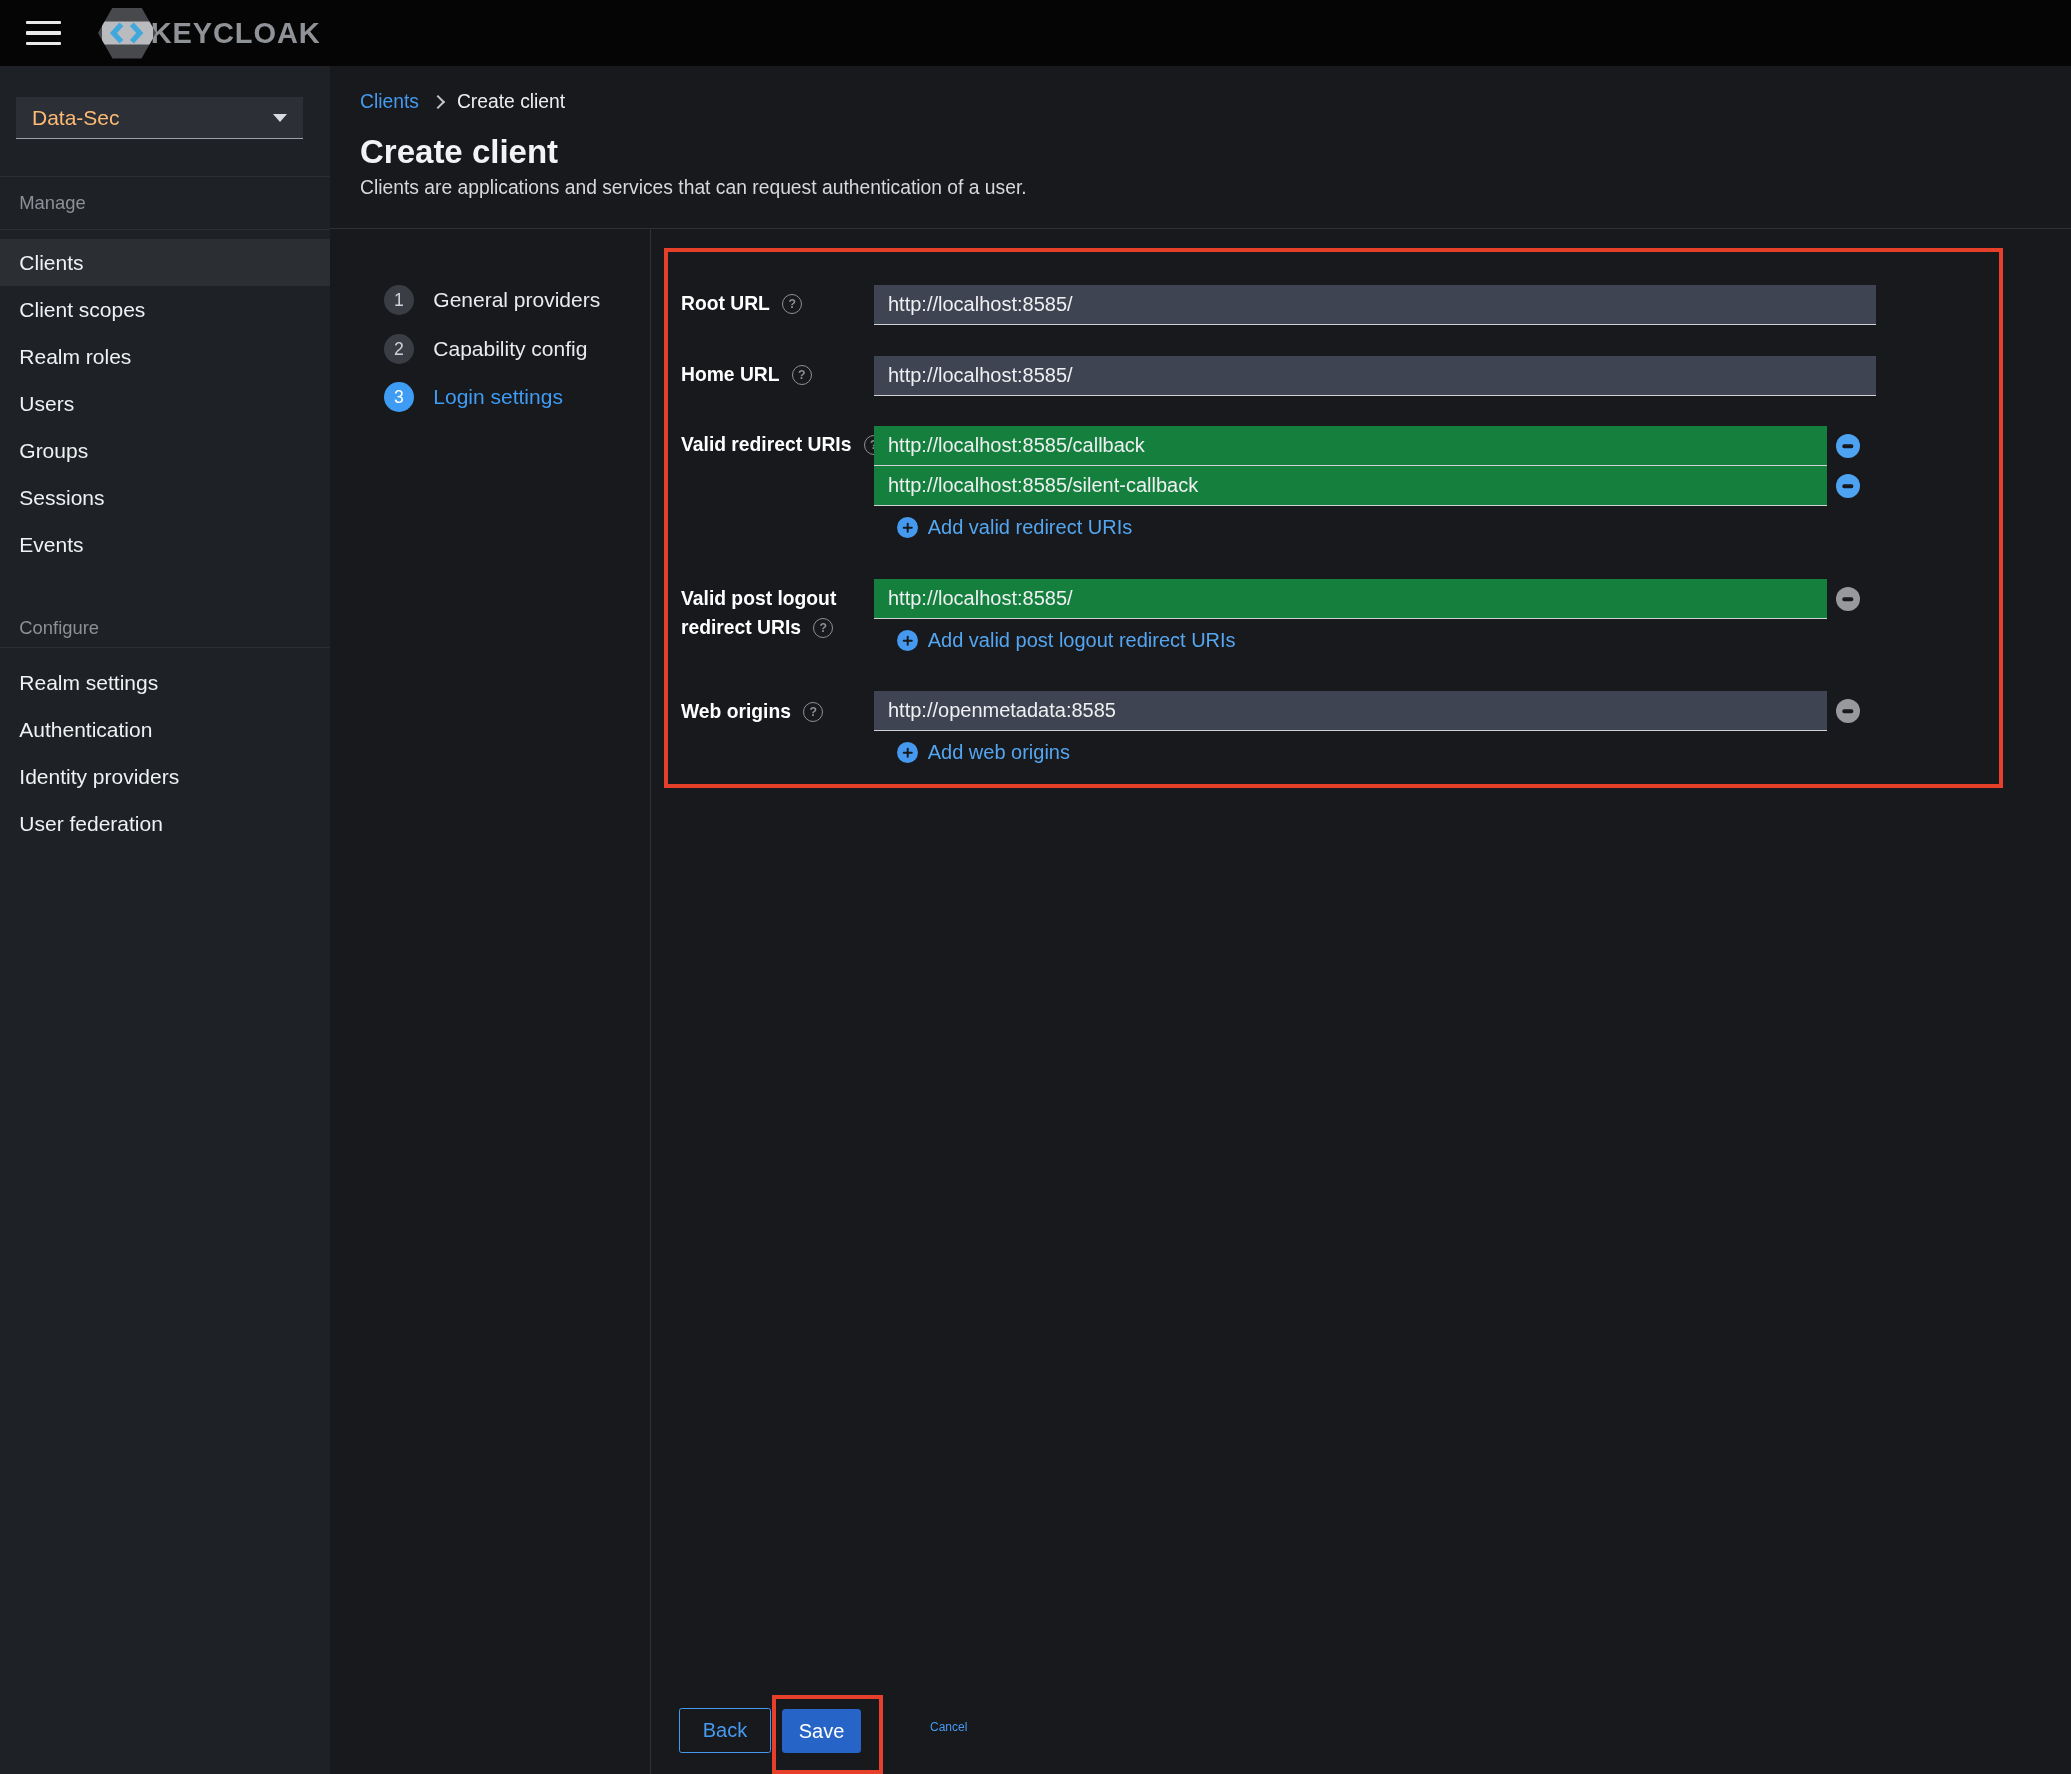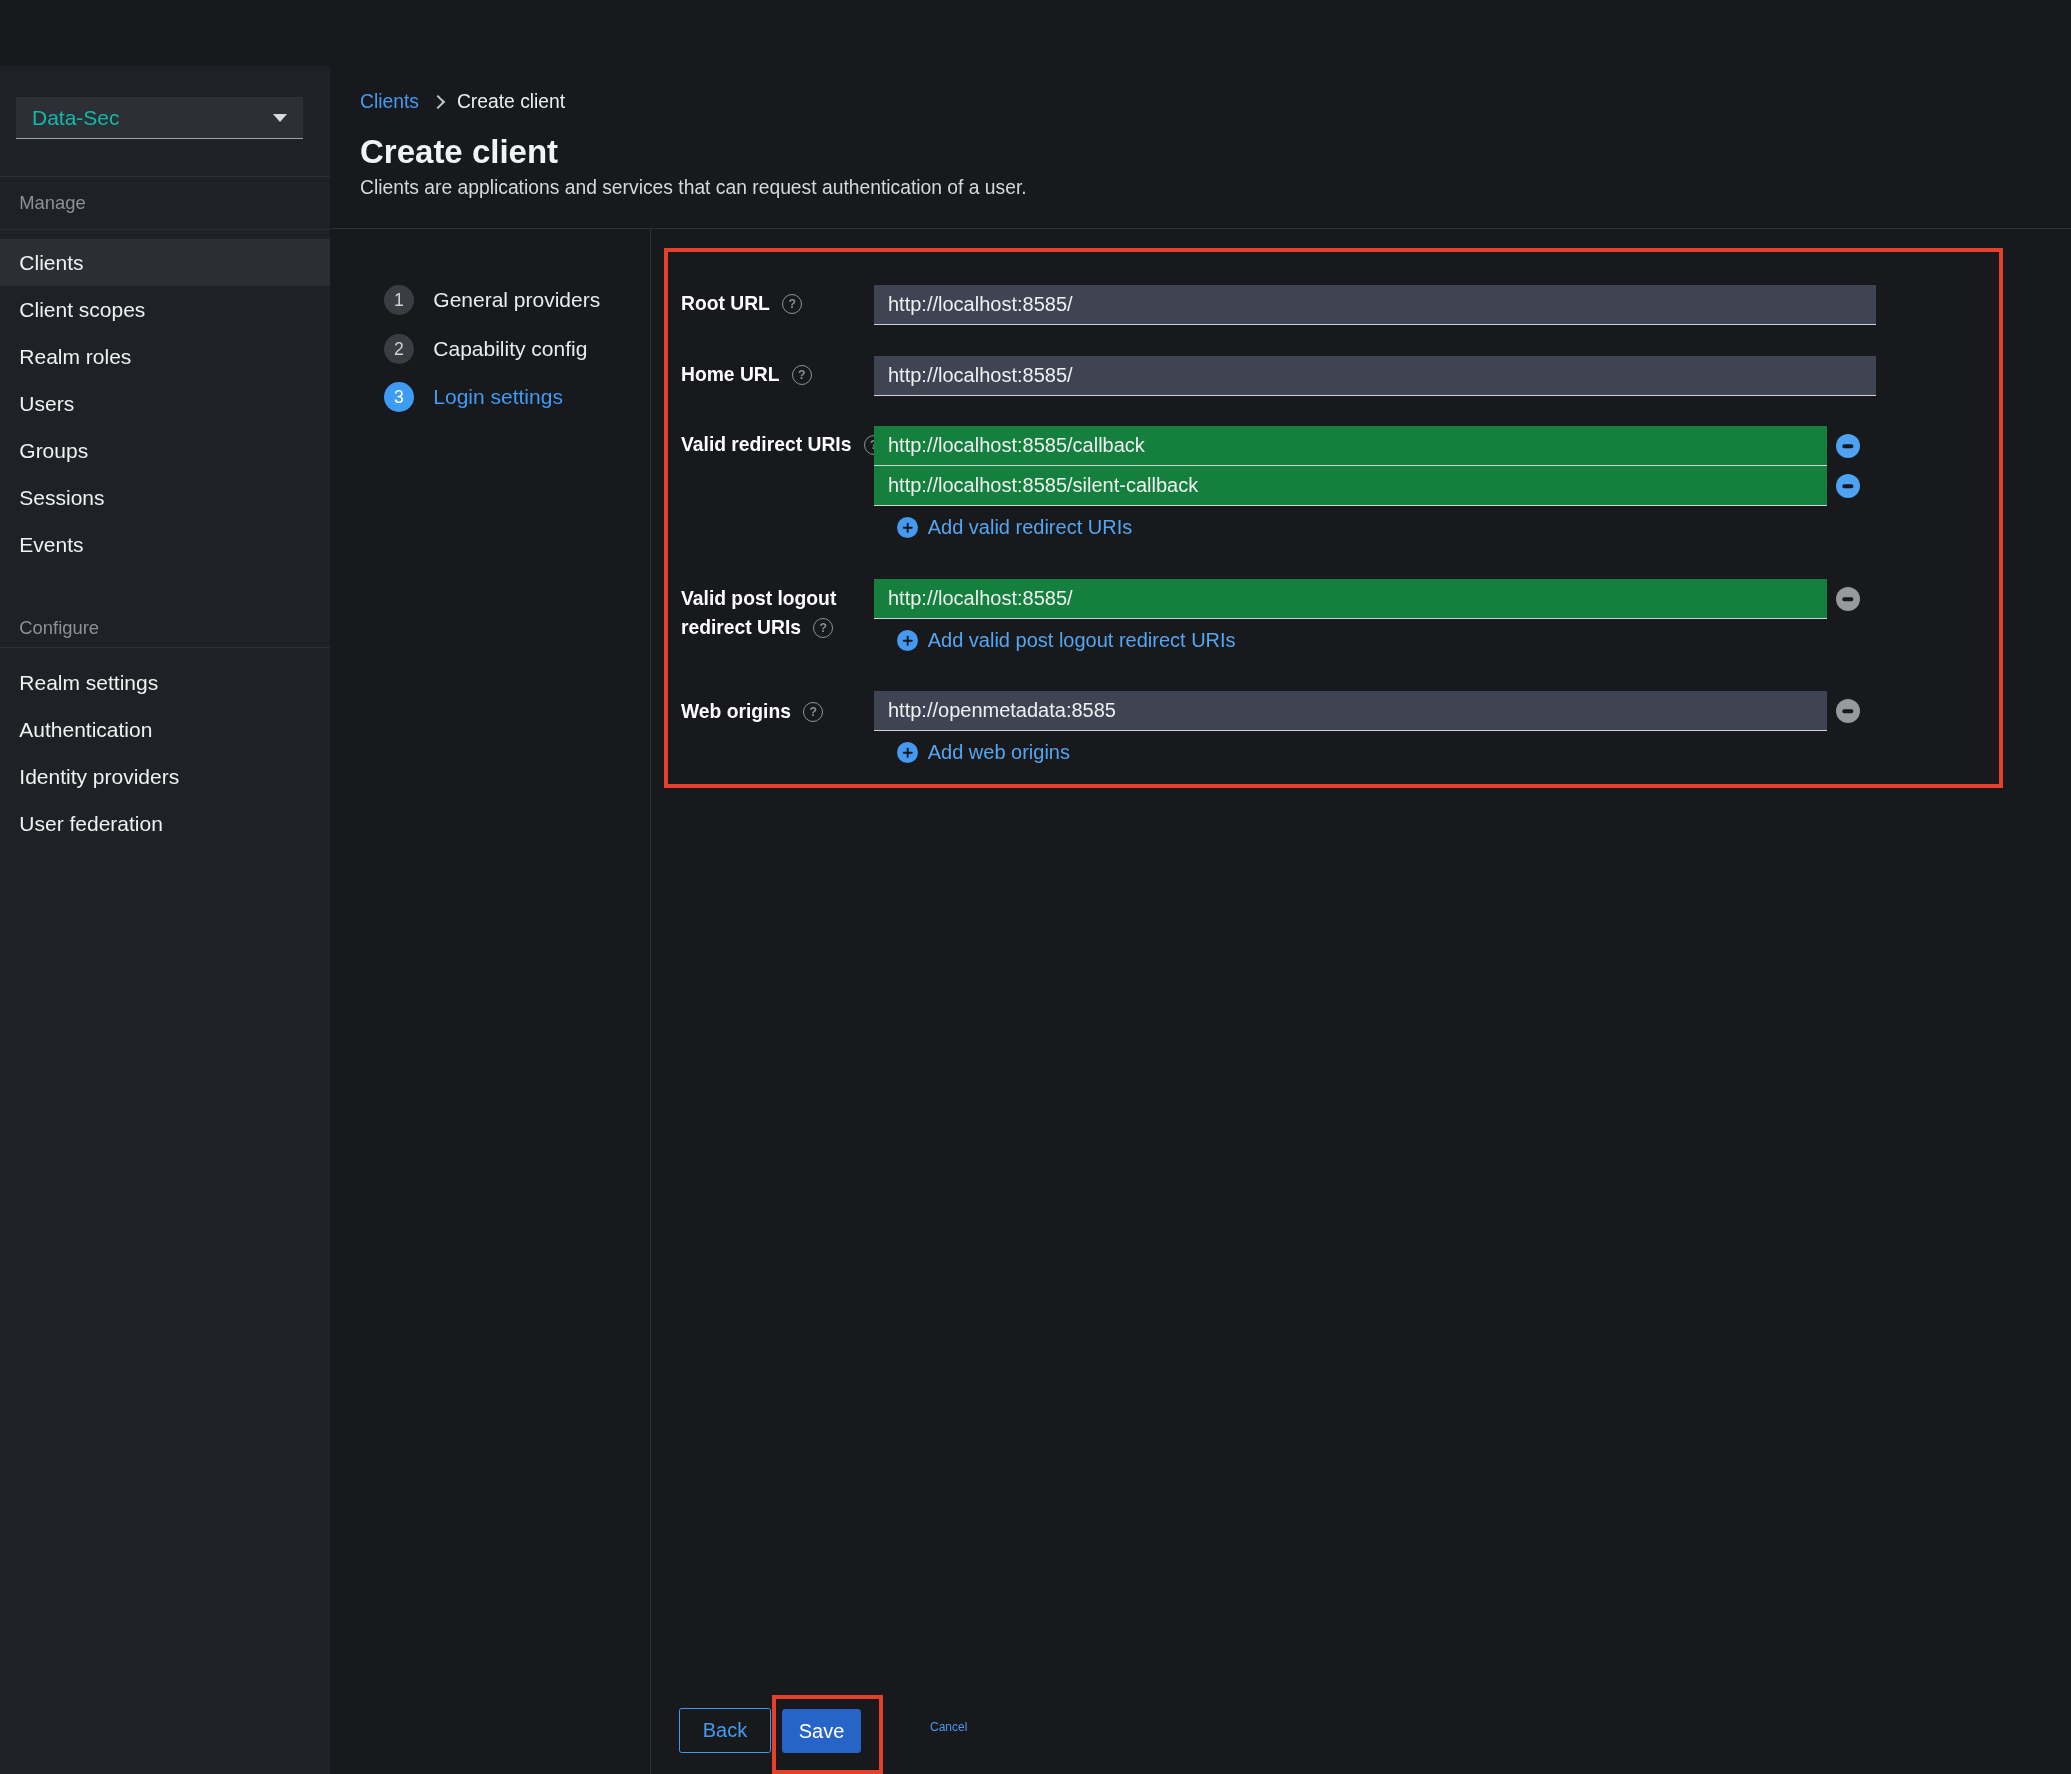--- a/index.html
+++ b/index.html
@@ -17,21 +17,21 @@
        clip-path:polygon(25% 0,75% 0,100% 50%,75% 100%,25% 100%,0 50%);}
   .hex .band{position:absolute;left:3.5px;right:3.5px;top:50%;height:23px;transform:translateY(-50%);
              background:#b9bbbe;display:flex;align-items:center;justify-content:center;gap:3.5px;}
   .wordmark{font-size:29px;font-weight:bold;color:#8f9296;letter-spacing:0.9px;margin-left:-5.3px;}
 
   
   .sidebar{position:absolute;left:0;top:66px;width:330px;bottom:0;background:#1e2125;}
   .realm-select{position:absolute;left:16px;top:31px;width:287px;height:42px;background:#2c3036;
                 border-bottom:0.9px solid #9da0a4;display:flex;align-items:center;
                 justify-content:space-between;padding:0 16px;box-sizing:border-box;
-                font-size:21px;color:#14b8a6;cursor:pointer;}
+                font-size:21px;color:#fdba74;cursor:pointer;}
   .caret-down{width:0;height:0;border-left:7px solid transparent;border-right:7px solid transparent;
               border-top:8px solid #d9dadd;}
   .side-div{position:absolute;left:0;right:0;height:0.9px;background:#2b2e32;}
   .section-label{position:absolute;left:19.3px;font-size:18.4px;color:#8d9095;}
   .nav-list{position:absolute;left:0;right:0;}
   .nav-item{height:47px;display:flex;align-items:center;padding-left:19.3px;font-size:21px;
             color:#f0f1f3;cursor:pointer;}
   .nav-item.selected{background:#2b2f34;}
 
   
@@ -86,20 +86,38 @@
             border:0.9px solid #459af0;border-radius:2.6px;color:#459af0;}
   .btn-save{left:452px;top:1643px;width:79px;height:44px;background:#2665c7;border:none;
             border-radius:3.5px;color:#ffffff;}
   .link-cancel{left:600px;top:1654px;position:absolute;font-size:12px;color:#459af0;cursor:pointer;}
 </style>
 </head>
 <body>
 
 <div class="page">
 
+  <div class="topbar">
+    <div class="hamburger">
+      <span></span>
+        <span></span>
+        <span></span>
+    </div>
+    <div class="logo">
+      <div class="hex">
+        <div class="band">
+          <svg width="39" height="21" viewBox="0 0 44 24">
+            <polyline points="15,2 6,12 15,22" fill="none" stroke="#3fa9dd" stroke-width="6"></polyline>
+            <polyline points="27,2 36,12 27,22" fill="none" stroke="#3fa9dd" stroke-width="6"></polyline>
+          </svg>
+        </div>
+      </div>
+      <span class="wordmark">KEYCLOAK</span>
+    </div>
+  </div>
 
   <div class="sidebar">
     <div class="realm-select">
       <span>Data-Sec</span>
       <span class="caret-down"></span>
     </div>
     <div class="side-div" style="top:110px;"></div>
 
     <div class="section-label" style="top:126px;">Manage</div>
     <div class="side-div" style="top:163px;"></div>

